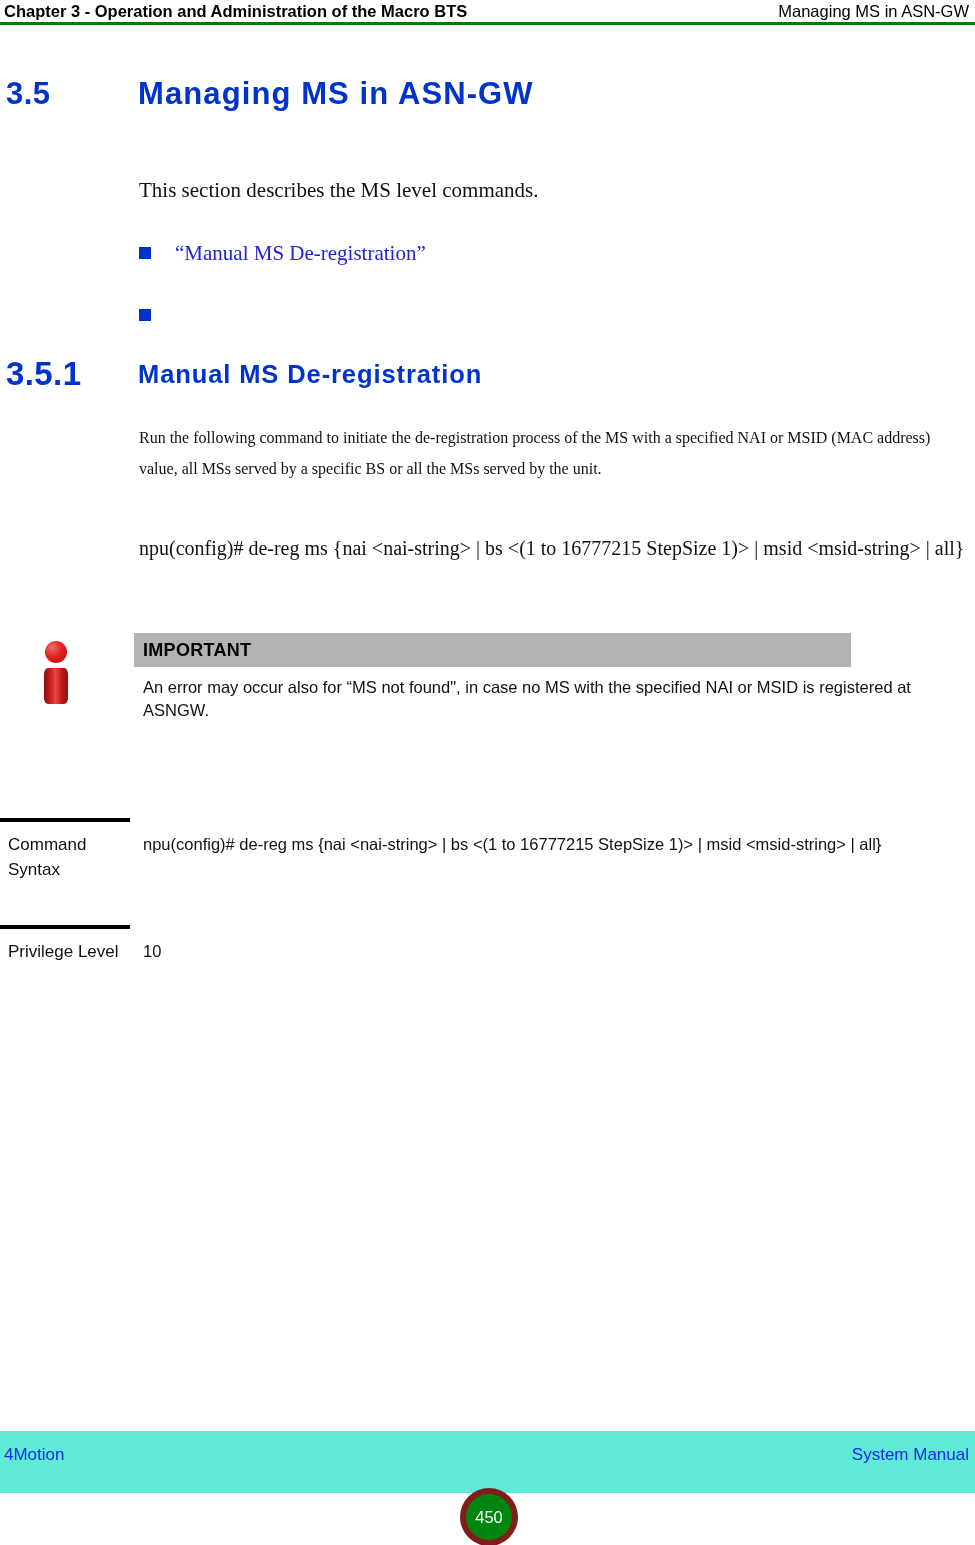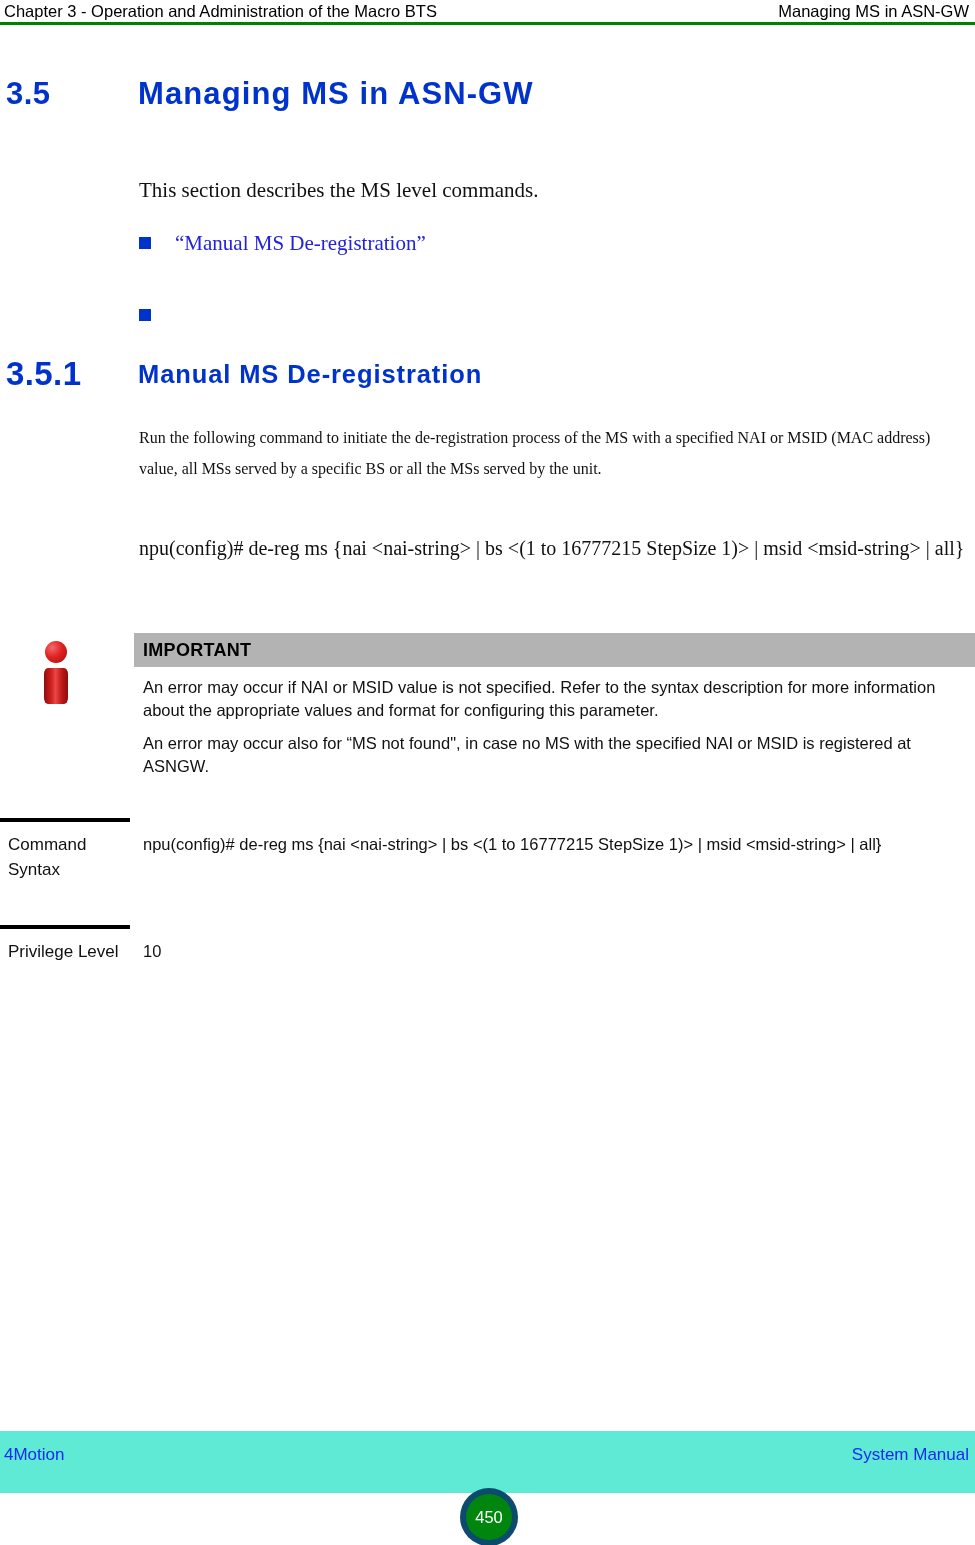--- a/index.html
+++ b/index.html
@@ -26,20 +26,21 @@
   }
   .page-header .hdr-left {
     position: absolute;
     left: 4px;
     top: 0px;
     font-family: "Liberation Sans", "DejaVu Sans", sans-serif;
     font-size: 16.5px;
     line-height: 22px;
     color: #000000;
     white-space: nowrap;
+    font-weight: bold;
   }
   .page-header .hdr-right {
     position: absolute;
     right: 6px;
     top: 0px;
     font-family: "Liberation Sans", "DejaVu Sans", sans-serif;
     font-size: 16.5px;
     line-height: 22px;
     color: #000000;
     white-space: nowrap;
@@ -95,21 +96,21 @@
     color: #111111;
   }
 
   
   .bullet-row {
     position: absolute;
     left: 139px;
     width: 700px;
     height: 30px;
   }
-  .bullet-row.b1 { top: 228px; }
+  .bullet-row.b1 { top: 238px; }
   .bullet-row.b2 { top: 300px; }
   .bullet-mark {
     position: absolute;
     left: 0px;
     top: 9px;
     width: 12px;
     height: 12px;
     background: #0033cc;
   }
   .bullet-text {
@@ -198,21 +199,21 @@
     width: 24px;
     height: 36px;
     border-radius: 4px / 6px;
     background: linear-gradient(to right, #8d0d0d 0%, #d41f1f 30%, #e84747 48%, #c01616 75%, #8d0d0d 100%);
   }
 
   .note-banner {
     position: absolute;
     left: 134px;
     top: 633px;
-    width: 841px;
+    width: 717px;
     height: 34px;
     background: #b3b3b3;
   }
   .note-banner-label {
     position: absolute;
     left: 9px;
     top: 5px;
     font-family: "Liberation Sans", "DejaVu Sans", sans-serif;
     font-weight: bold;
     font-size: 18px;
@@ -301,21 +302,21 @@
     color: #1a2aee;
     white-space: nowrap;
   }
   .page-badge {
     position: absolute;
     left: 460px;
     top: 1488px;
     width: 58px;
     height: 58px;
     border-radius: 50%;
-    background: #0c4a6e;
+    background: #7f1d1d;
     display: flex;
     align-items: center;
     justify-content: center;
   }
   .page-badge .disc {
     width: 46px;
     height: 46px;
     border-radius: 50%;
     background: #00860e;
     display: flex;
@@ -359,21 +360,20 @@
 <div class="cmd-para">npu(config)# de-reg ms {nai &lt;nai-string&gt; | bs &lt;(1 to 16777215 StepSize 1)&gt; | msid &lt;msid-string&gt; | all}</div>
 
 <div class="note-icon">
   <span class="dot"></span>
   <span class="stem"></span>
 </div>
 <div class="note-banner">
   <div class="note-banner-label">IMPORTANT</div>
 </div>
 <div class="note-body">
-  <p>An error may occur if NAI or MSID value is not specified. Refer to the syntax description for more information about the appropriate values and format for configuring this parameter.</p>
   <p>An error may occur also for “MS not found", in case no MS with the specified NAI or MSID is registered at ASNGW.</p>
 </div>
 
 <div class="param-row r1">
   <div class="param-rule"></div>
   <div class="param-label">Command Syntax</div>
   <div class="param-value">npu(config)# de-reg ms {nai &lt;nai-string&gt; | bs &lt;(1 to 16777215 StepSize 1)&gt; | msid &lt;msid-string&gt; | all}</div>
 </div>
 <div class="param-row r2">
   <div class="param-rule"></div>

